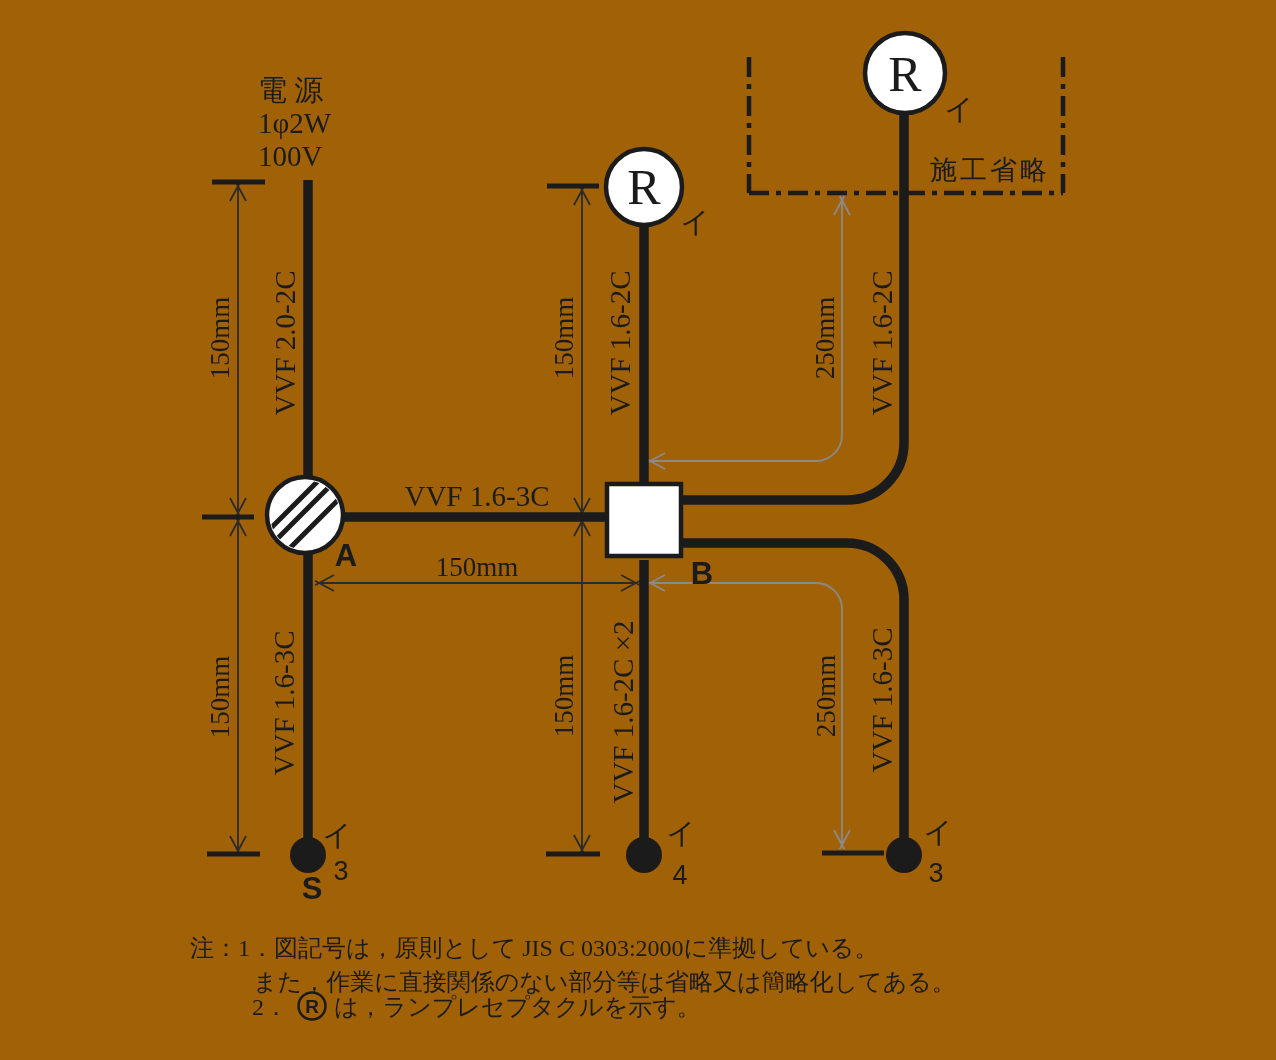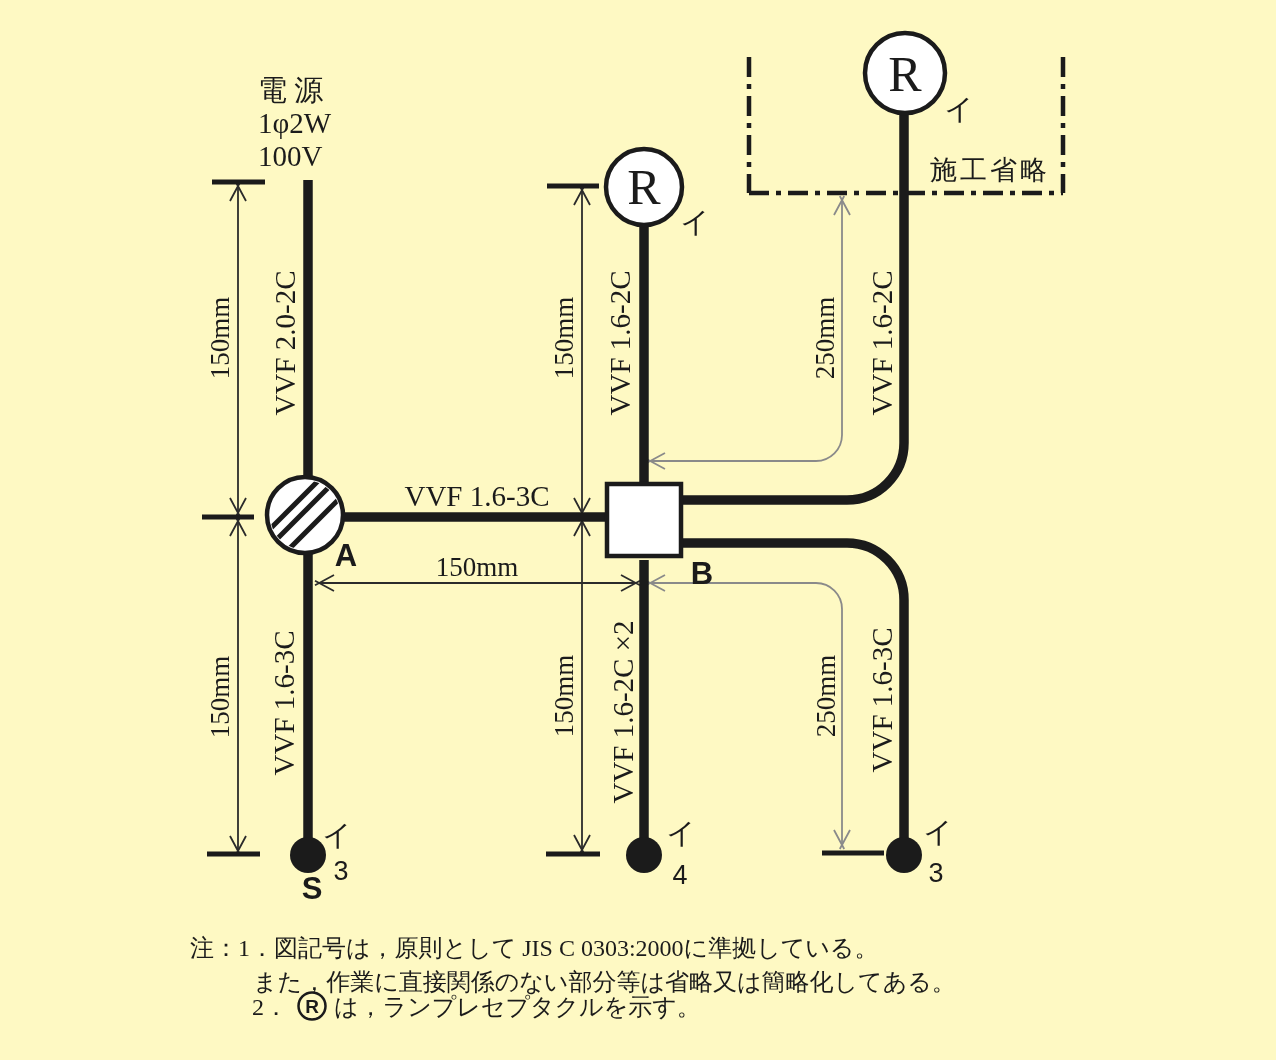--- a/index.html
+++ b/index.html
@@ -1,16 +1,16 @@
 <!DOCTYPE html>
 <html><head>
 <meta charset="utf-8">
 <style>
   html,body{margin:0;padding:0;background:#ffffff;}
-  .stage{width:1276px;height:1060px;position:relative;background:#fef9c3;}
+  .stage{width:1276px;height:1060px;position:relative;background:#a16207;}
   svg{display:block;}
   text{fill:#1b1b1b;}
   .lab{font-family:"Liberation Serif","DejaVu Serif",serif;font-size:29px;text-anchor:middle;}
   .pow{font-family:"Liberation Serif","DejaVu Serif",serif;font-size:29px;text-anchor:start;}
   .dimtxt{font-family:"Liberation Serif","DejaVu Serif",serif;font-size:27px;text-anchor:middle;}
   .ltr{font-family:"Liberation Sans","DejaVu Sans",sans-serif;font-size:31px;font-weight:600;text-anchor:middle;}
   .kana{font-family:"Liberation Sans","DejaVu Sans",sans-serif;font-size:29px;text-anchor:middle;}
   .num{font-family:"Liberation Sans","DejaVu Sans",sans-serif;font-size:27px;text-anchor:middle;}
   .rsym{font-family:"Liberation Serif","DejaVu Serif",serif;font-size:50px;text-anchor:middle;}
   .jp{font-family:"Liberation Serif","DejaVu Serif",serif;font-size:27px;text-anchor:start;letter-spacing:3px;}

